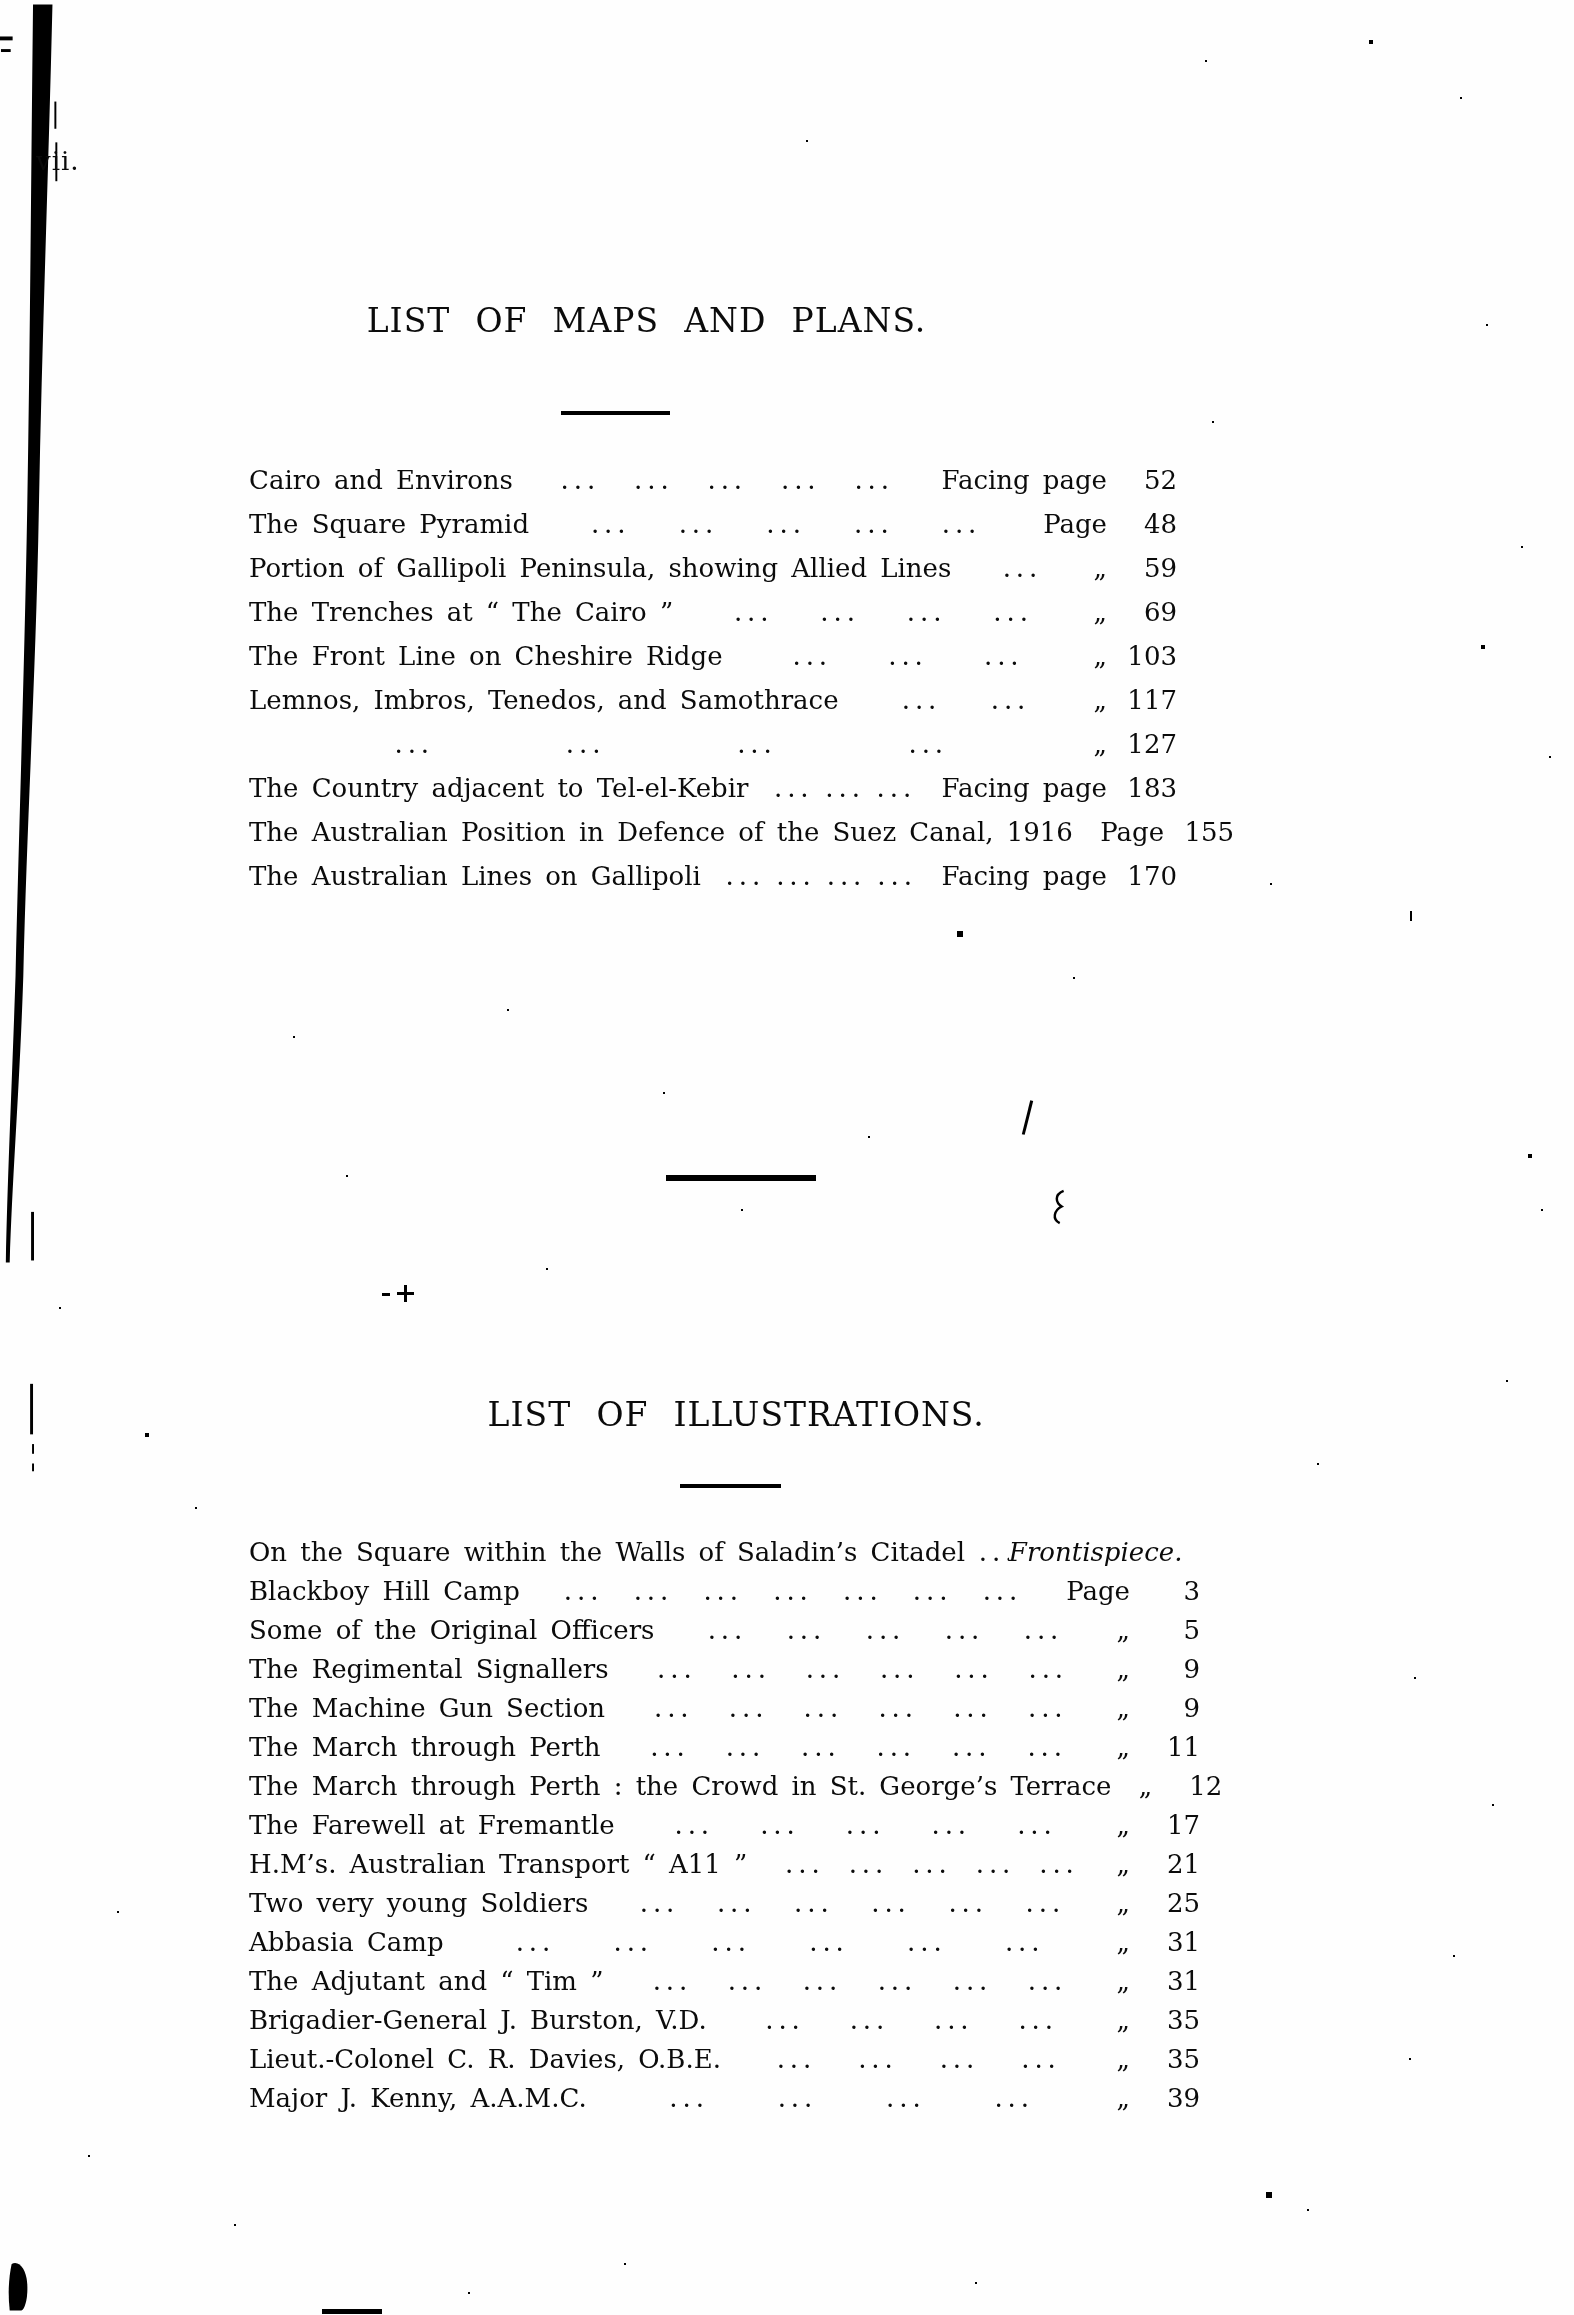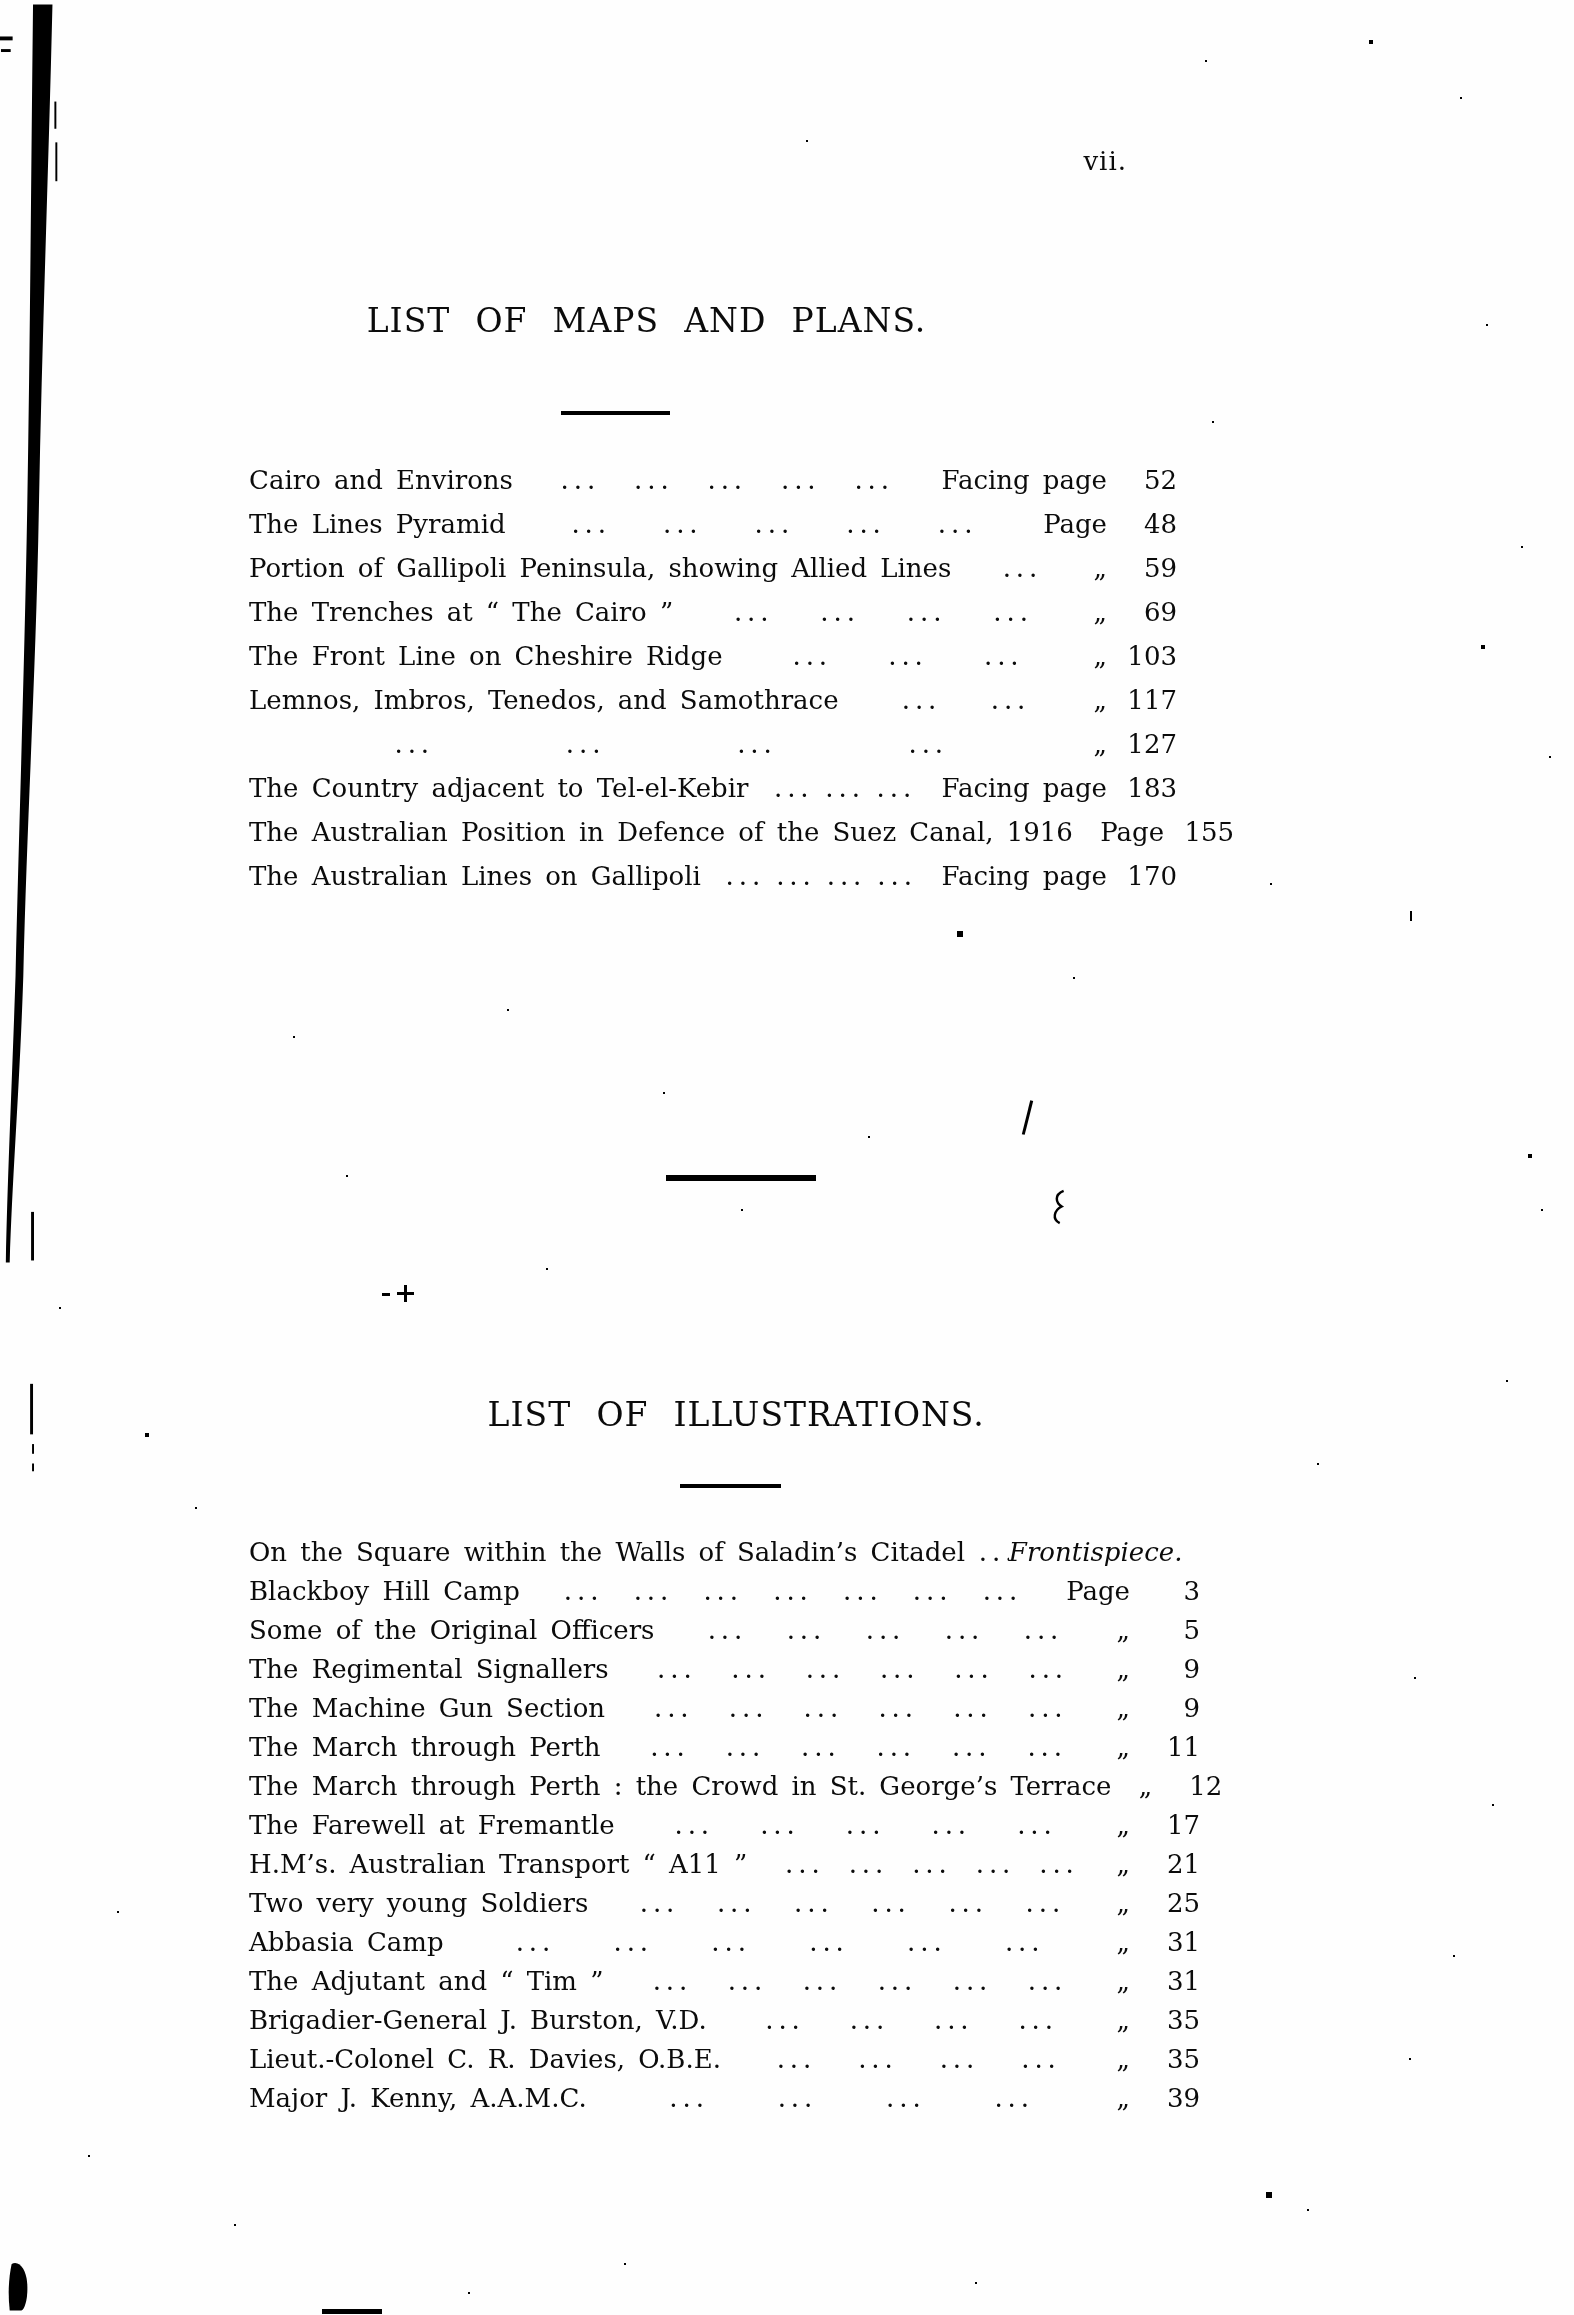--- a/index.html
+++ b/index.html
@@ -2,22 +2,22 @@
 <html><head>
 <meta charset="utf-8">
 <style>
   html,body{margin:0;padding:0;}
   body{
     width:1574px;height:2315px;position:relative;overflow:hidden;
     background:#fefefe;color:#0b0b0b;
     font-family:"DejaVu Serif","Liberation Serif",serif;
   }
   
-  .folio{position:absolute;top:146px;left:0;width:1127px;text-align:right;
-    font-size:26px;letter-spacing:1px;}
+  .folio{position:absolute;top:146px;left:0;width:1127px;text-align:left;
+    font-size:26px;letter-spacing:1px;padding-left:36px;}
   
   .section-title{position:absolute;left:249px;width:951px;text-align:center;
     font-size:33px;letter-spacing:1px;word-spacing:13.7px;white-space:nowrap;}
   #maps-title{top:301px;transform:translateX(-78px);}
   #illus-title{top:1395px;transform:translateX(11.7px);}
   
   .rule{position:absolute;background:#000;}
   #maps-rule{left:561px;top:411px;width:109px;height:3.9px;}
   #mid-rule{left:666px;top:1175px;width:150px;height:5.9px;}
   #illus-rule{left:680px;top:1484px;width:101px;height:3.9px;}
@@ -88,21 +88,21 @@
         <span class="dotgroup">...</span>
         <span class="dotgroup">...</span>
         <span class="dotgroup">...</span>
         <span class="dotgroup">...</span>
         <span class="dotgroup">...</span>
       </span>
     <span class="plabel">Facing page</span>
     <span class="pnum">52</span>
   </div>
     <div class="row">
-    <span class="label">The Lines Pyramid</span>
+    <span class="label">The Square Pyramid</span>
     <span class="dots">
         <span class="dotgroup">...</span>
         <span class="dotgroup">...</span>
         <span class="dotgroup">...</span>
         <span class="dotgroup">...</span>
         <span class="dotgroup">...</span>
       </span>
     <span class="plabel">Page</span>
     <span class="pnum">48</span>
   </div>

